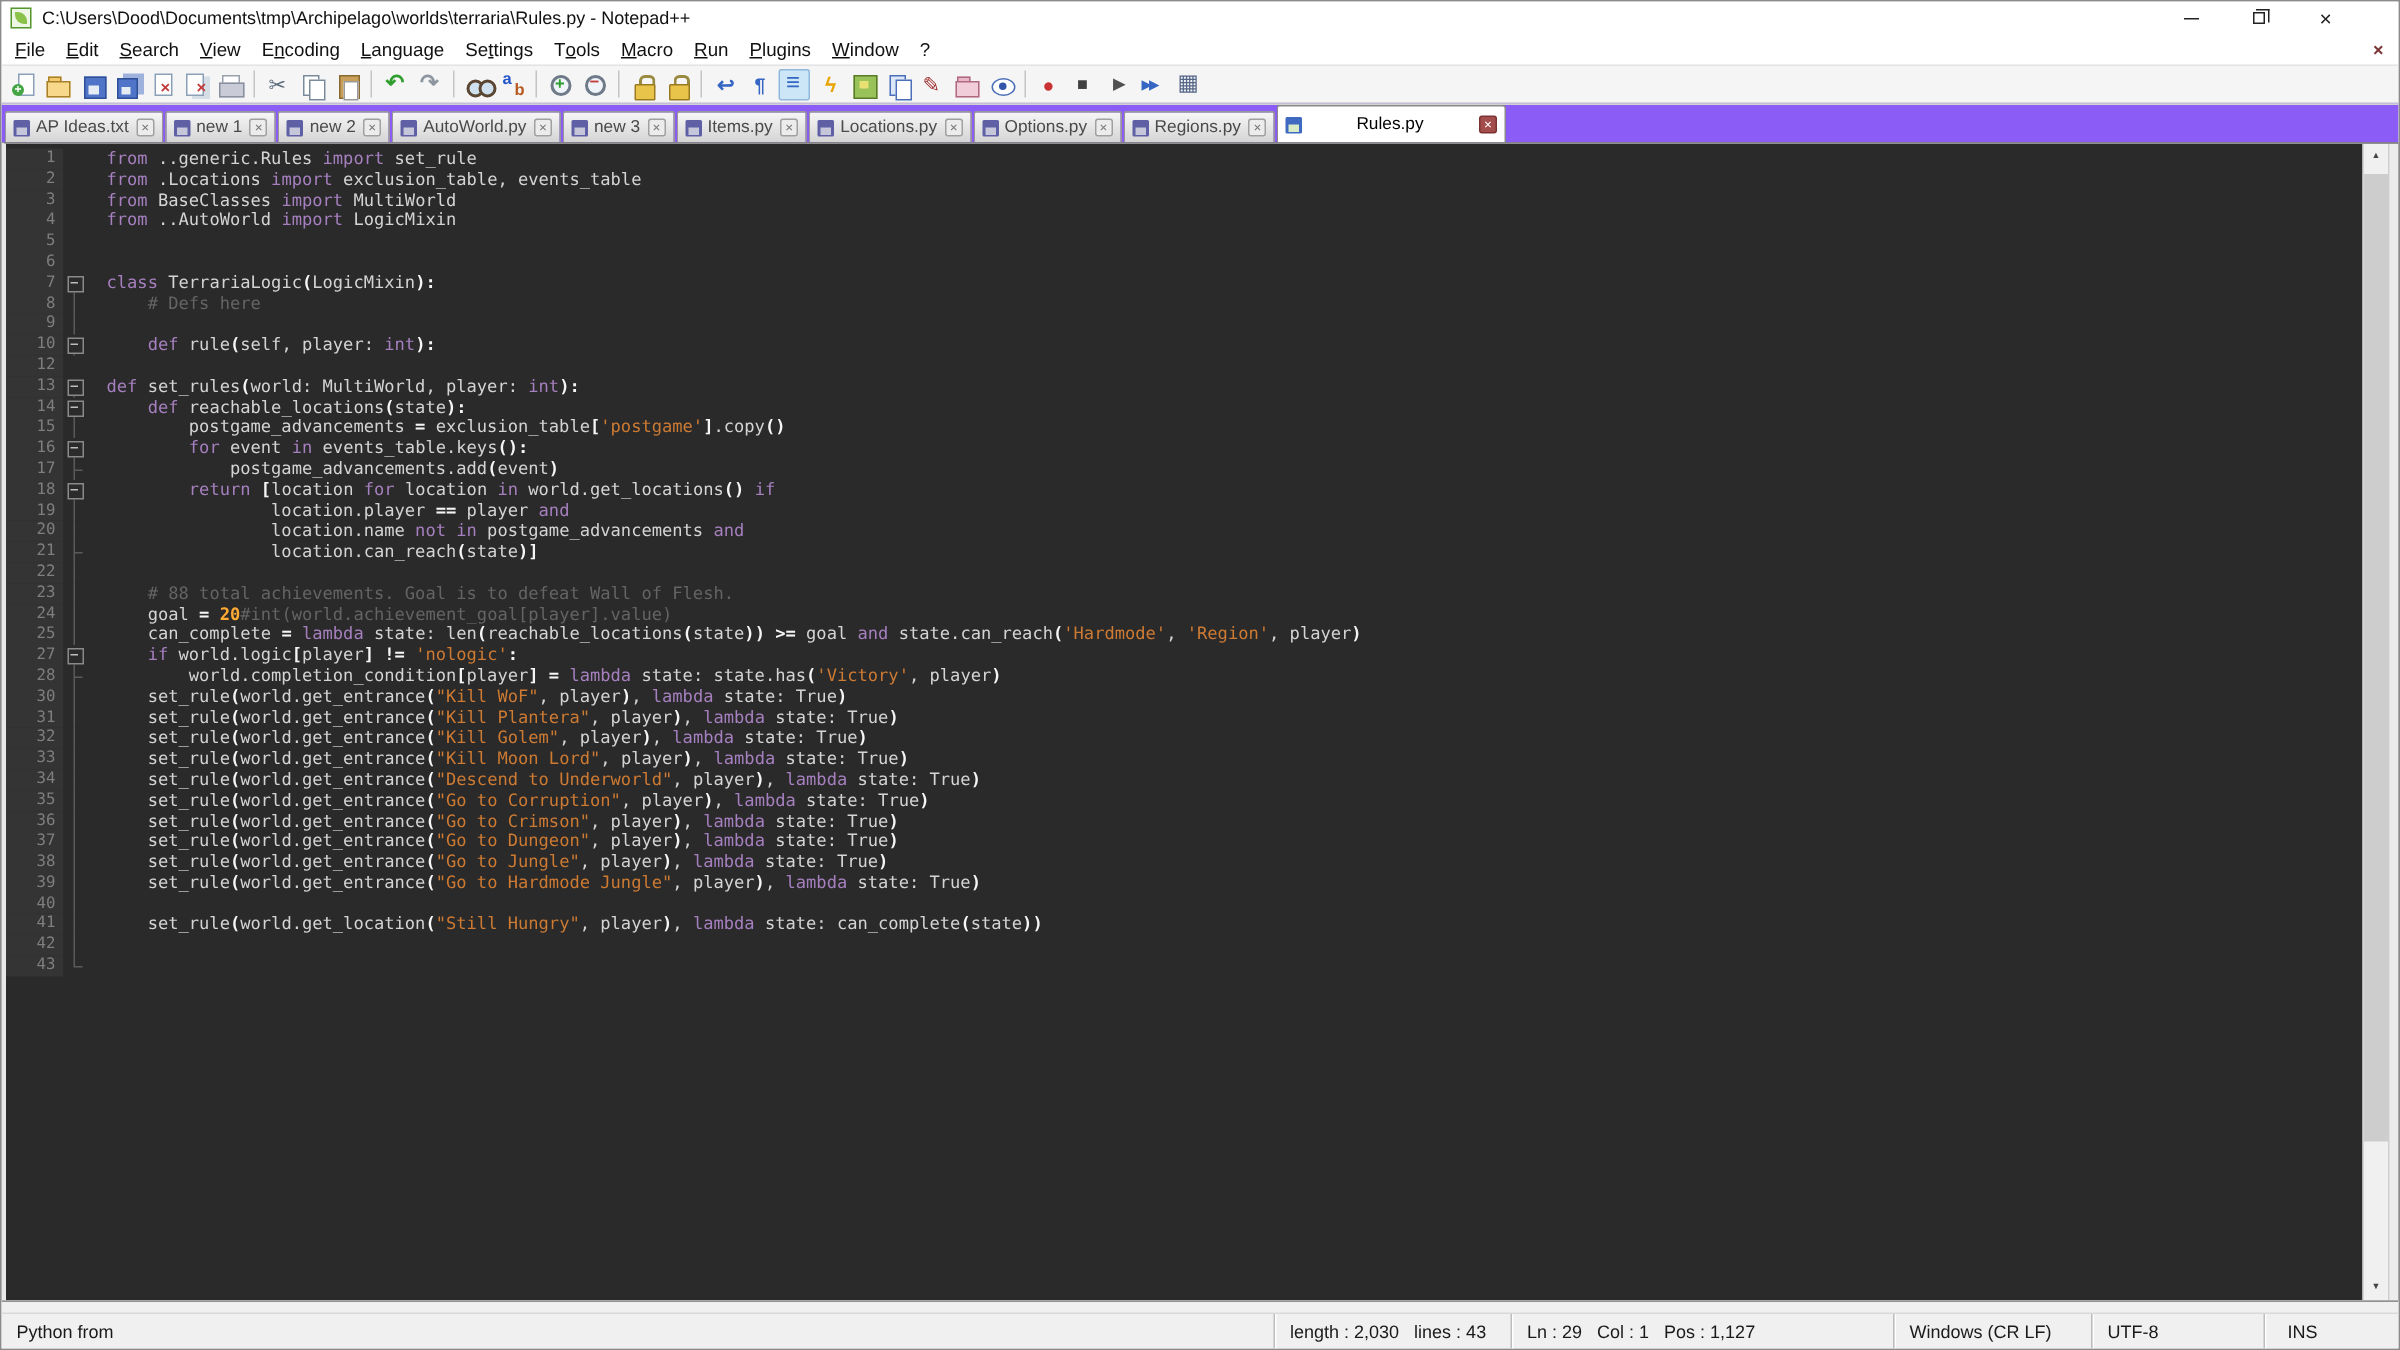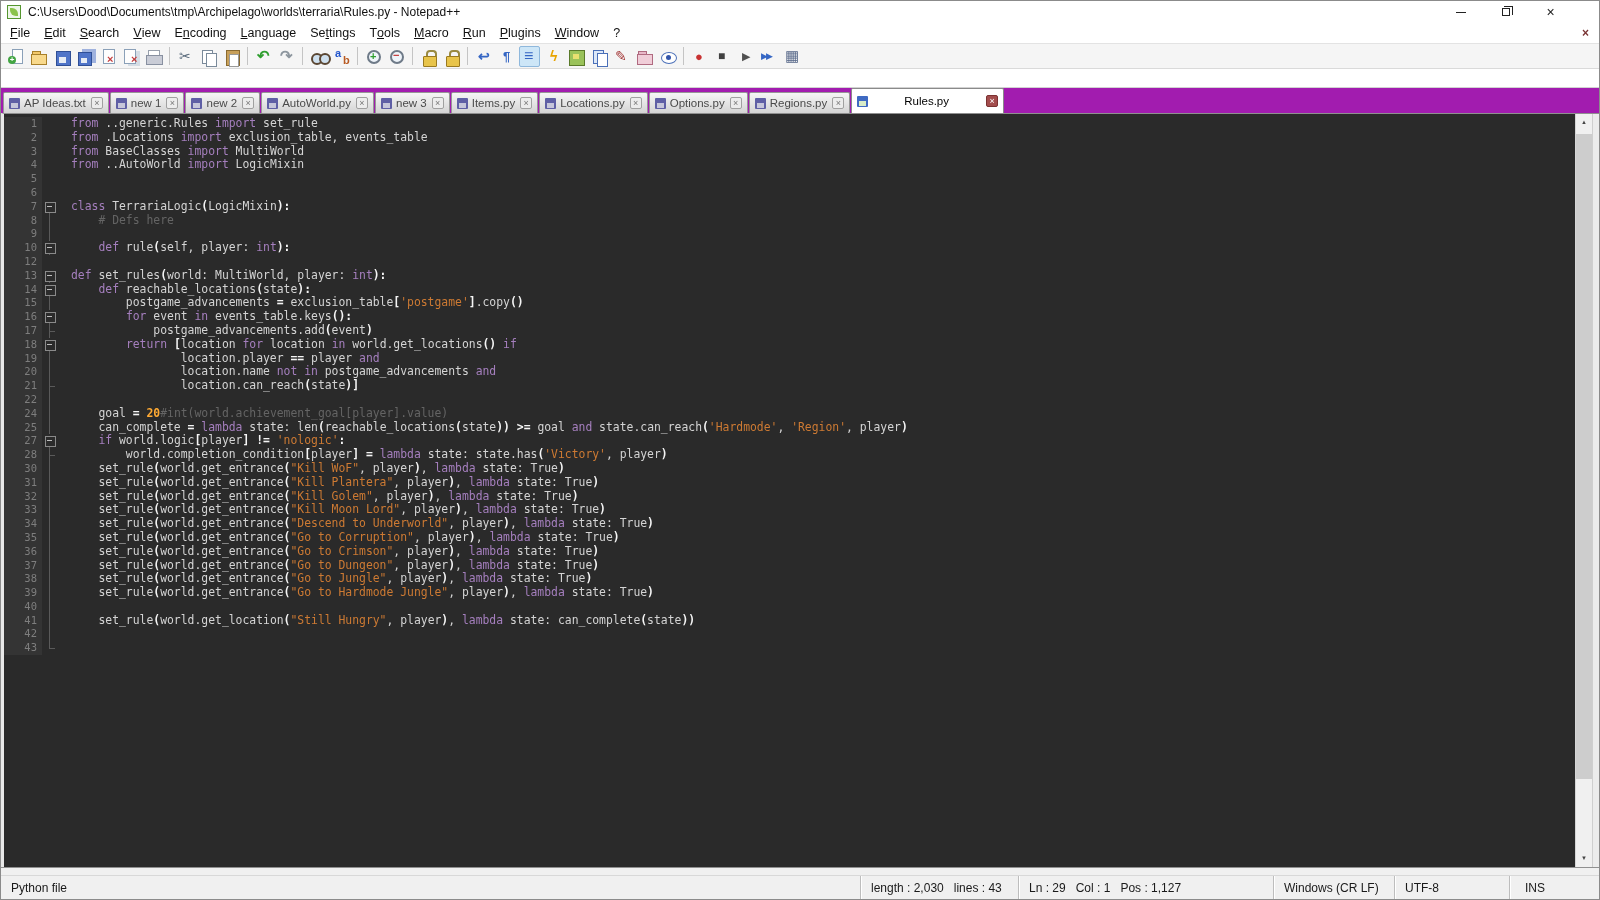--- a/index.html
+++ b/index.html
@@ -74,21 +74,21 @@
   .tbi.folder-pink::before{content:"";left:3px;top:4px;width:7px;height:4px;background:#e8b8c8;border:1px solid #b06a80;}
   .tbi.folder-pink::after{content:"";left:2px;top:7px;width:14px;height:9px;background:#f0cdd8;border:1px solid #b06a80;}
   .tbi.eye::before{content:"";left:3px;top:5px;width:14px;height:10px;border:1px solid #4a6fb8;border-radius:50%;background:#fff;}
   .tbi.eye::after{content:"";left:8px;top:8px;width:5px;height:5px;border-radius:50%;background:#3355aa;}
   .tbi.record::before{content:"●";left:5px;top:2px;color:#c83232;font-size:13px;line-height:15px;}
   .tbi.stop::before{content:"■";left:5px;top:2px;color:#404040;font-size:12px;line-height:15px;}
   .tbi.play::before{content:"▶";left:6px;top:2px;color:#505050;font-size:11px;line-height:15px;}
   .tbi.ff::before{content:"▶▶";left:2px;top:4px;color:#3566c4;font-size:9px;letter-spacing:-2px;line-height:11px;}
   .tbi.grid::before{content:"▦";left:3px;top:0;color:#556688;font-size:15px;line-height:18px;}
   
-  .tabbar{height:26px;background:#a21caf;display:flex;align-items:flex-end;padding-left:2px;flex:none;border-top:1px solid #d2d2d2;margin-top:18px;}
+  .tabbar{height:26px;background:#8b5cf6;display:flex;align-items:flex-end;padding-left:2px;flex:none;border-top:1px solid #d2d2d2;}
   .tab{height:21px;display:flex;align-items:center;background:linear-gradient(#f6f6f6,#d4d4d4);
     border:1px solid #979797;border-bottom:none;margin-right:1px;padding:0 5px;border-radius:2px 2px 0 0;
     color:#4a4a4a;font-size:11.5px;white-space:nowrap;cursor:default;flex:none;}
   .tab.active{height:25px;background:#fff;color:#000;border-color:#8a8a8a;gap:32px;}
   .tfi{width:11px;height:11px;background:#5f5fa5;border-radius:1px;position:relative;margin-right:4px;flex:none;}
   .tfi::after{content:"";position:absolute;left:2px;bottom:1px;width:7px;height:5px;background:#c6c6da;}
   .tab.active .tfi{background:#3f6ac2;}
   .tab.active .tfi::after{background:#d8ecc8;}
   .tclose{width:12px;height:12px;margin-left:5px;border:1px solid #a0a0a0;background:#ececec;color:#777;
     font-size:9px;line-height:10px;text-align:center;border-radius:2px;flex:none;}
@@ -123,21 +123,21 @@
   .edge{width:7px;background:#ececec;border-left:1px solid #cfcfcf;flex:none;}
   
   .hgap{height:8px;background:#f0f0f0;border-top:1px solid #909090;flex:none;}
   .statusbar{height:24px;background:#f0f0f0;border-top:1px solid #d8d8d8;display:flex;align-items:stretch;
     font-size:12px;color:#1a1a1a;flex:none;}
   .ss{display:flex;align-items:center;white-space:pre;padding:0 10px;}
   .ss + .ss{border-left:1px solid #bdbdbd;box-shadow:inset 1px 0 0 #fff;}
   .ss-doc{flex:1;}
   .ss-len{width:158px;}
   .ss-pos{width:255px;}
-  .ss-eol{width:121px;}
+  .ss-eol{width:132px;}
   .ss-enc{width:115px;}
   .ss-ins{width:90px;padding-left:15px;}
 </style>
 </head>
 <body>
 
 <div class="window">
 
   <div class="titlebar">
     <span class="npp-logo"></span>
@@ -368,20 +368,25 @@
           <span class="ln">21</span>
           <span class="fold fm"></span>
           <span class="lt"><span class="tk-d">                location.can_reach</span><span class="tk-p">(</span><span class="tk-d">state</span><span class="tk-p">)]</span></span>
         </div>
         <div class="cl">
           <span class="ln">22</span>
           <span class="fold fv"></span>
           <span class="lt"></span>
         </div>
         <div class="cl">
+          <span class="ln">23</span>
+          <span class="fold fv"></span>
+          <span class="lt"><span class="tk-d">    </span><span class="tk-c"># 88 total achievements. Goal is to defeat Wall of Flesh.</span></span>
+        </div>
+        <div class="cl">
           <span class="ln">24</span>
           <span class="fold fv"></span>
           <span class="lt"><span class="tk-d">    goal </span><span class="tk-p">=</span><span class="tk-d"> </span><span class="tk-n">20</span><span class="tk-c">#int(world.achievement_goal[player].value)</span></span>
         </div>
         <div class="cl">
           <span class="ln">25</span>
           <span class="fold fv"></span>
           <span class="lt"><span class="tk-d">    can_complete </span><span class="tk-p">=</span><span class="tk-d"> </span><span class="tk-k">lambda</span><span class="tk-d"> state: len</span><span class="tk-p">(</span><span class="tk-d">reachable_locations</span><span class="tk-p">(</span><span class="tk-d">state</span><span class="tk-p">))</span><span class="tk-d"> </span><span class="tk-p">&gt;=</span><span class="tk-d"> goal </span><span class="tk-k">and</span><span class="tk-d"> state.can_reach</span><span class="tk-p">(</span><span class="tk-s">'Hardmode'</span><span class="tk-d">, </span><span class="tk-s">'Region'</span><span class="tk-d">, player</span><span class="tk-p">)</span></span>
         </div>
         <div class="cl">
@@ -471,21 +476,21 @@
         <div class="vs-thumb"></div>
       </div>
       <div class="vs-btn">▼</div>
     </div>
     <div class="edge"></div>
   </div>
 
   <div class="hgap"></div>
 
   <div class="statusbar">
-    <div class="ss ss-doc">Python file</div>
+    <div class="ss ss-doc">Python from</div>
     <div class="ss ss-len">length : 2,030   lines : 43</div>
     <div class="ss ss-pos">Ln : 29   Col : 1   Pos : 1,127</div>
     <div class="ss ss-eol">Windows (CR LF)</div>
     <div class="ss ss-enc">UTF-8</div>
     <div class="ss ss-ins">INS</div>
   </div>
 
 </div>
 
 </body></html>

